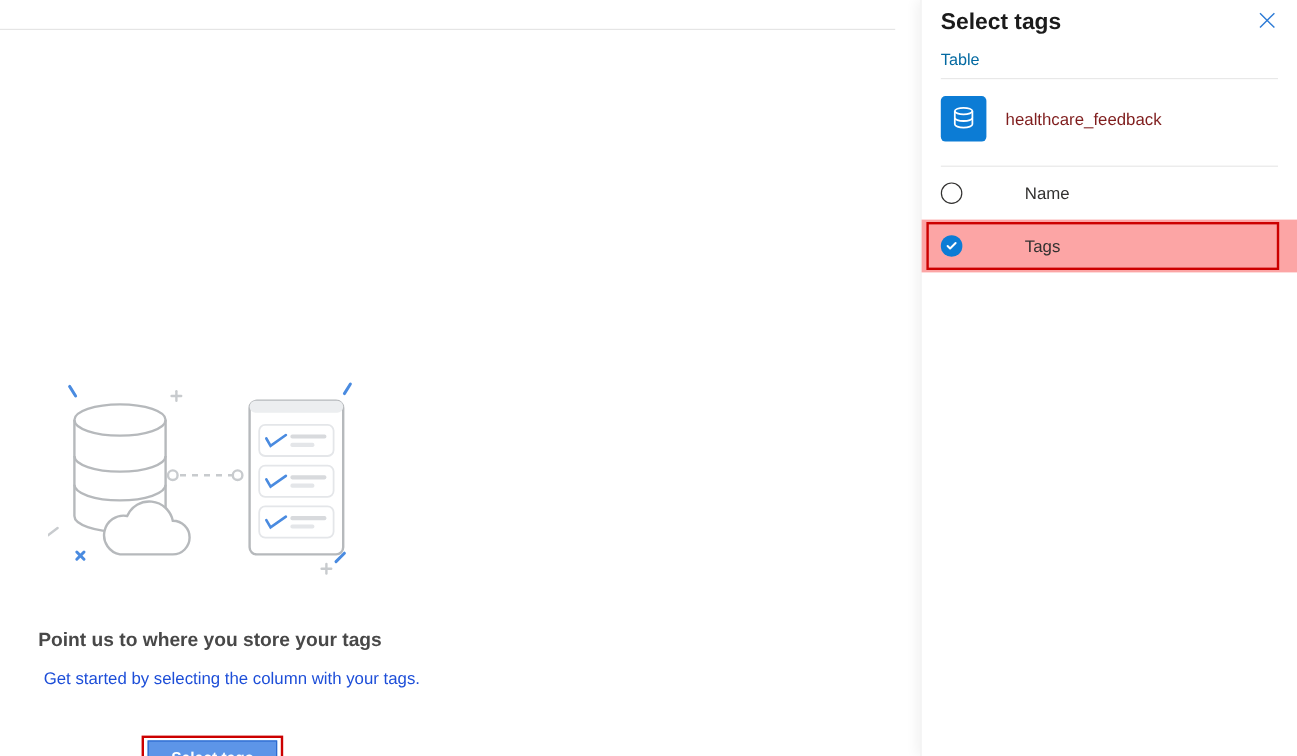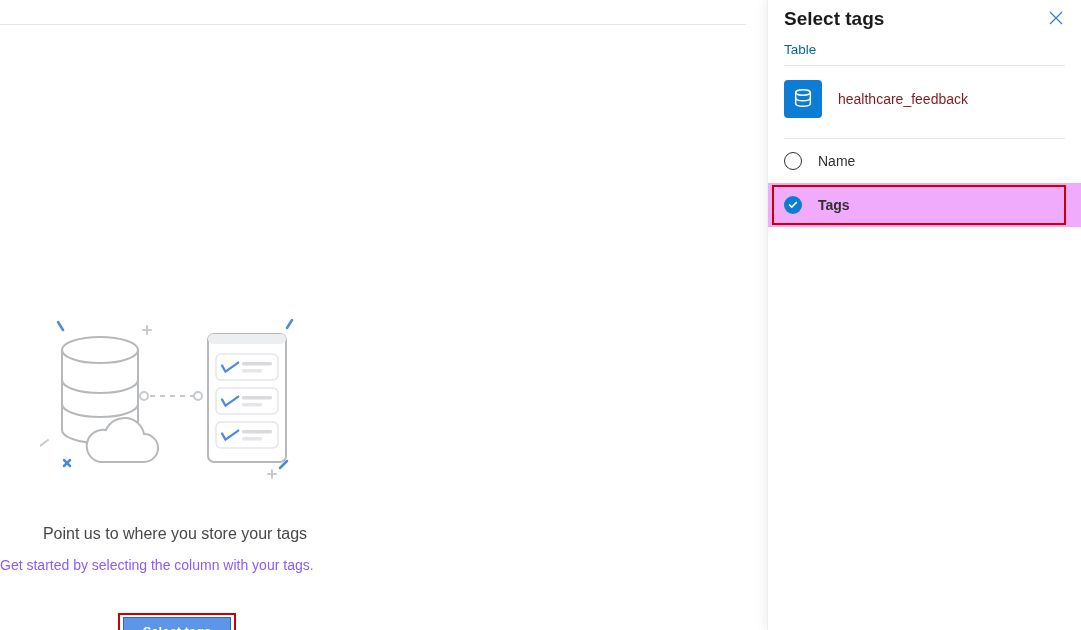--- a/index.html
+++ b/index.html
@@ -1,36 +1,36 @@
 <!DOCTYPE html>
 <html><head>
 <meta charset="utf-8">
 <style>
   html,body{margin:0;padding:0;width:1081px;height:630px;font-family:"Segoe UI",Arial,sans-serif;background:#fff;color:#323130;overflow:hidden;}
   .top-bar{position:absolute;left:0;top:24px;width:746px;height:0;border-top:1px solid #e5e5e5;}
   
   .main{position:absolute;left:0;top:25px;width:760px;height:605px;}
   .illus{position:absolute;left:40px;top:287px;width:260px;height:170px;}
-  .headline{position:absolute;left:0;top:500px;width:350px;text-align:center;font-size:16px;font-weight:400;color:#484848;}
-  .subline{position:absolute;left:0;top:532px;width:350px;text-align:left;font-size:14px;color:#8b5cf6;}
+  .headline{position:absolute;left:0;top:500px;width:350px;text-align:center;font-size:16px;font-weight:700;color:#484848;}
+  .subline{position:absolute;left:0;top:532px;width:350px;text-align:right;font-size:14px;color:#1d4ed8;}
   .btn-wrap{position:absolute;left:118px;top:588px;width:118px;height:36px;border:2px solid #c00;box-sizing:border-box;display:flex;align-items:center;justify-content:center;}
   .btn{width:106px;height:26px;background:#5d95e8;border:1px solid #2a6ad0;color:#fff;font-size:13px;font-weight:600;display:flex;align-items:center;justify-content:center;cursor:pointer;}
   
   .panel{position:absolute;right:0;top:0;width:314px;height:630px;background:#fff;border-left:1px solid #eee;box-shadow:-3px 0 10px rgba(0,0,0,0.06);box-sizing:border-box;}
   .panel-head{padding:8px 16px 12px 16px;display:flex;align-items:center;justify-content:space-between;}
   .panel-title{font-size:19px;font-weight:600;color:#1b1b1b;}
   .close{color:#2f7cd6;font-size:15px;cursor:pointer;width:18px;text-align:center;}
   .sect-label{font-size:13.5px;color:#0369a1;padding:0 16px 8px 16px;}
   .rule{height:0;border-top:1px solid #e8e8e8;margin:0 16px;}
   .table-row{display:flex;align-items:center;padding:14px 16px 14px 16px;}
   .table-icon{width:38px;height:38px;background:#0c7cd5;border-radius:4px;display:flex;align-items:center;justify-content:center;margin-right:16px;}
   .table-icon svg{width:22px;height:22px;}
   .table-name{font-size:14px;color:#7f1d1d;}
-  .col-row{display:flex;align-items:center;height:44px;padding:0 16px;cursor:pointer;}
-  .col-row.sel{background:#f0abfc;font-weight:bold;}
+  .col-row{display:flex;align-items:center;height:44px;padding:0 16px;cursor:pointer;gap:36px;}
+  .col-row.sel{background:#fca5a5;}
   .col-row .hl{position:absolute;left:4px;width:294px;height:40px;border:2px solid #c00;box-sizing:border-box;pointer-events:none;}
   .radio{width:18px;height:18px;border:1px solid #323130;border-radius:50%;margin-right:16px;box-sizing:border-box;}
   .radio.on{border:none;background:#0c7cd5;display:flex;align-items:center;justify-content:center;}
   .radio.on svg{width:10px;height:10px;}
   .col-label{font-size:14px;color:#323130;}
   .gap{height:6px;}
 </style>
 </head>
 <body>
 

